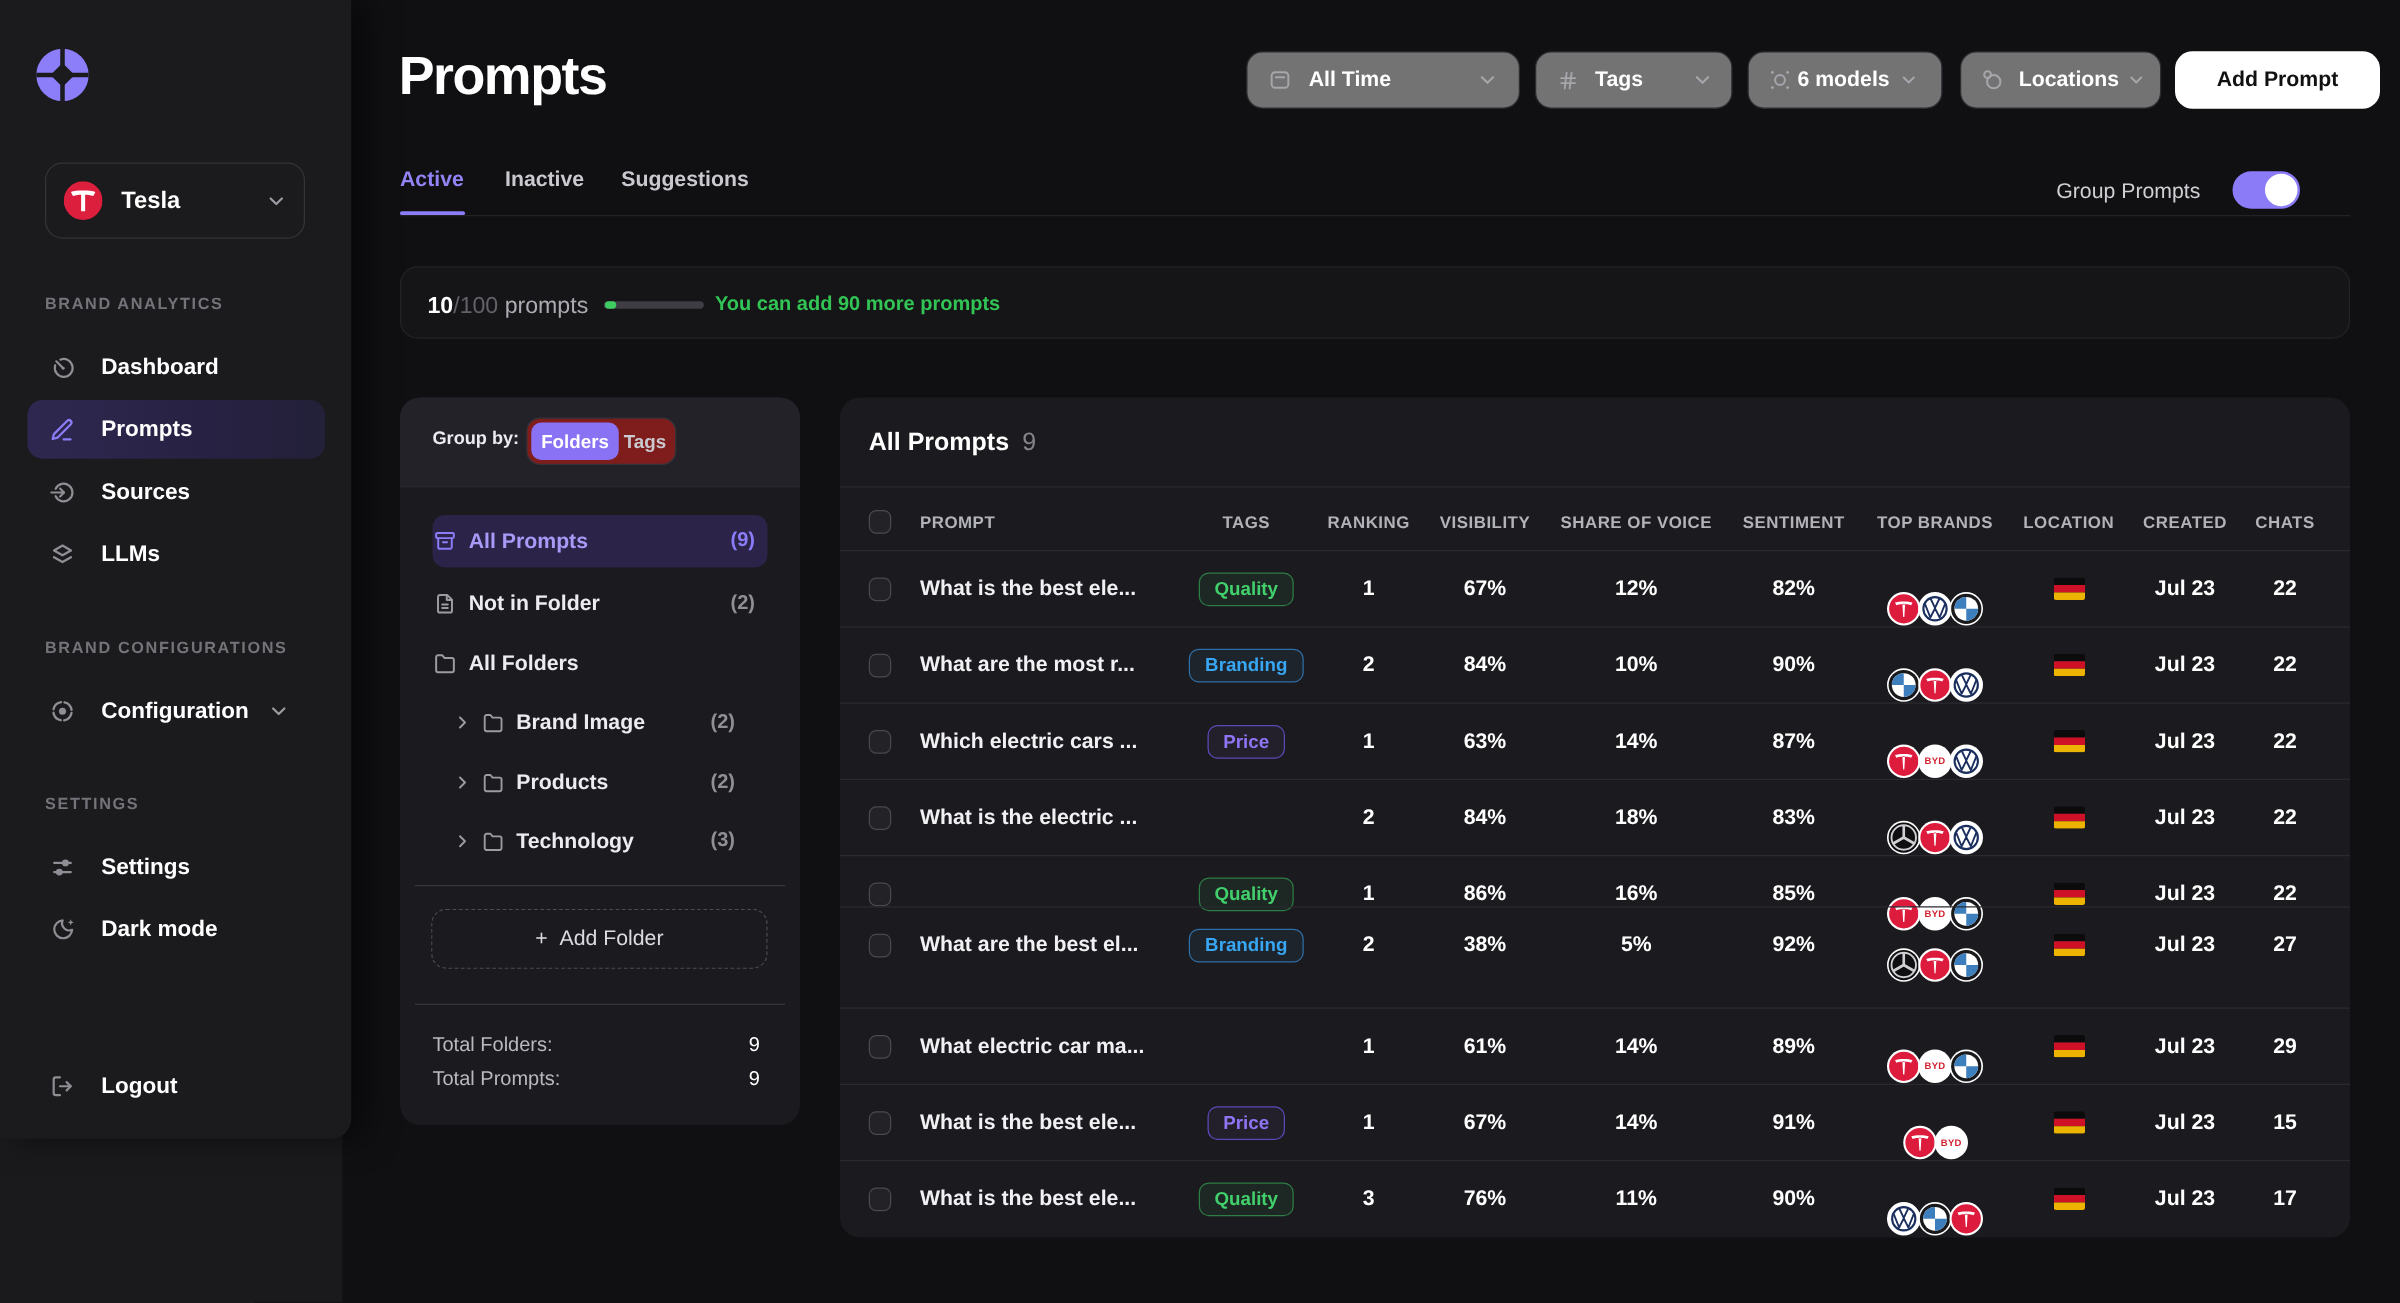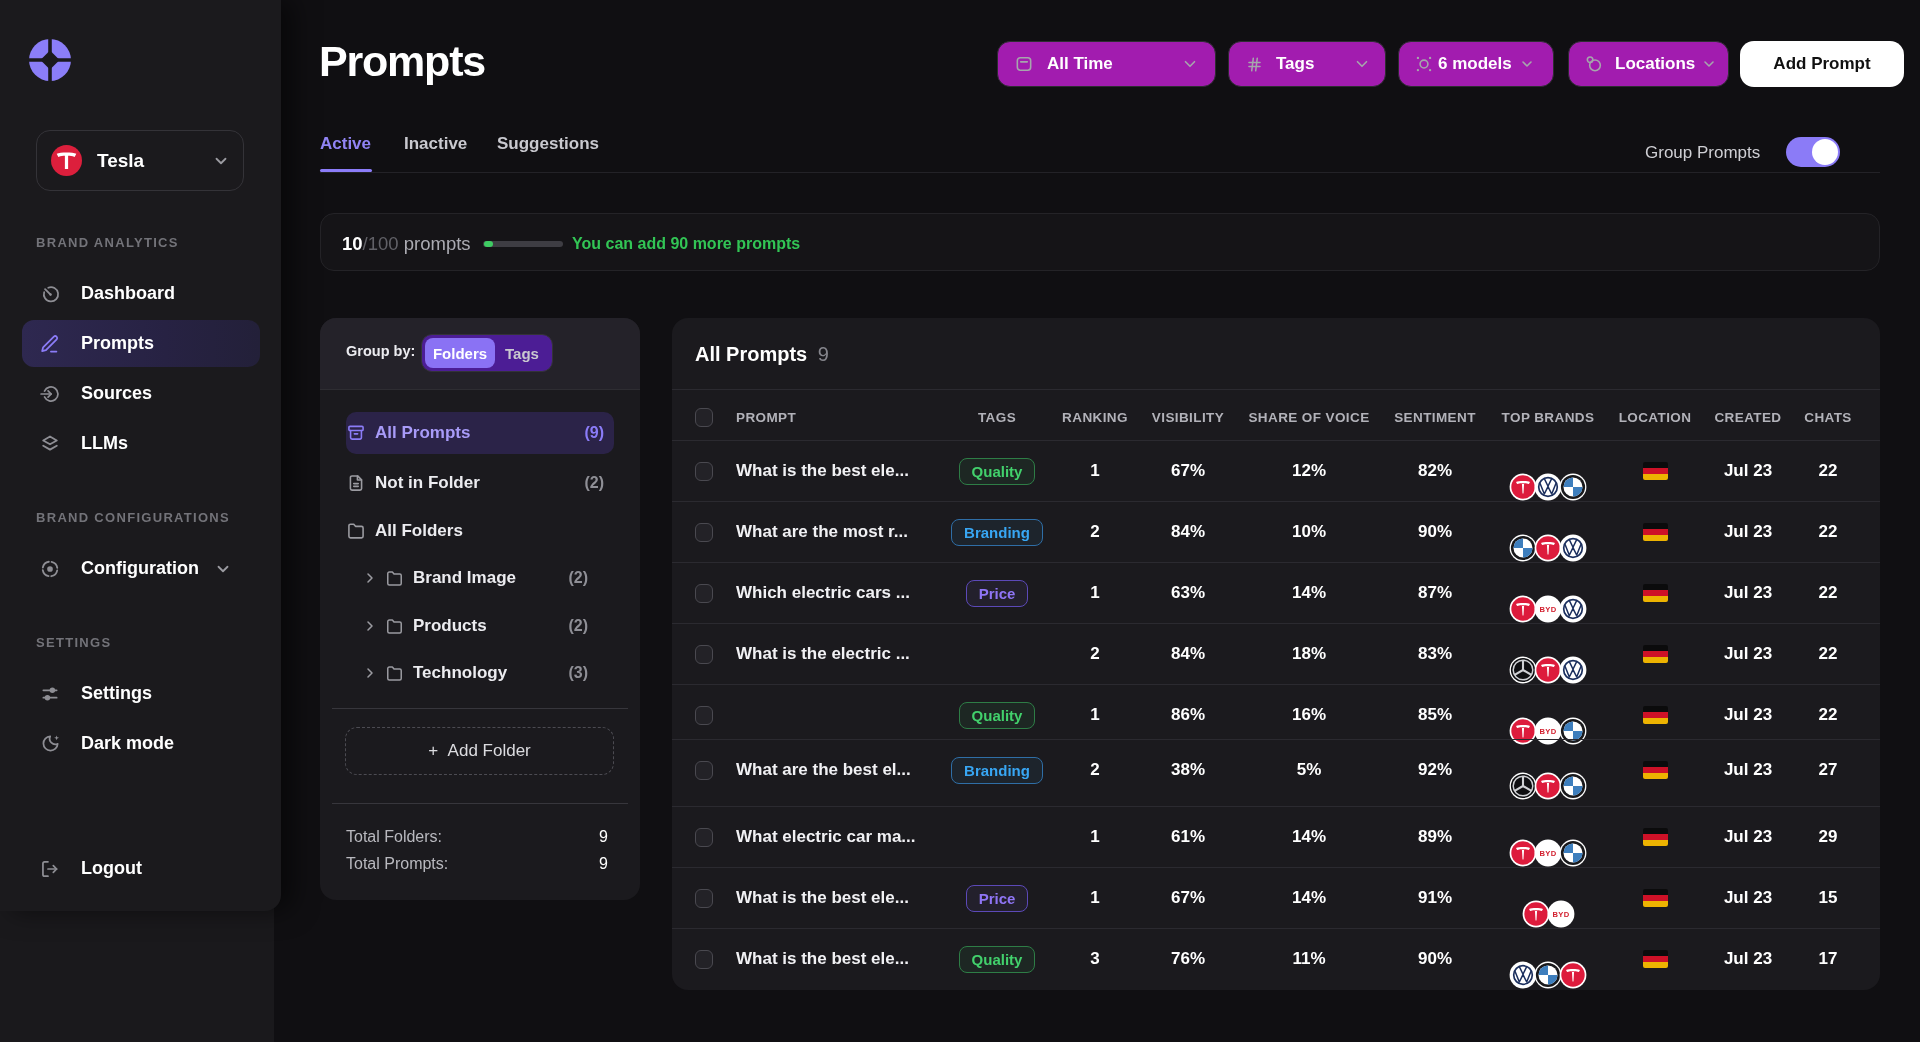--- a/index.html
+++ b/index.html
@@ -23,21 +23,21 @@
 .sb-item { position:absolute; left:22px; width:238px; height:47px; border-radius:12px;
   display:flex; align-items:center; color:#fff; font-size:18px; font-weight:bold; }
 .sb-item .ic { margin-left:17px; margin-right:20px; color:#8e8e94; width:22px; height:22px; }
 .sb-item.active { background:linear-gradient(90deg,#2e2850 0%,#272243 60%, #232039 100%); }
 .sb-item.active .ic { color:#8b7cf8; }
 .sb-item .chev2 { position:absolute; right:28px; color:#9b9ba1; }
 
 
 h1.title { position:absolute; left:319px; top:37px; font-size:43px; font-weight:bold;
   color:#fff; letter-spacing:-1.2px; }
-.fbtn { position:absolute; top:41px; height:46px; background:#a21caf; border:1px solid #2d2c31;
+.fbtn { position:absolute; top:41px; height:46px; background:#737373; border:1px solid #2d2c31;
   border-radius:13px; display:flex; align-items:center; color:#fff; font-size:17px; font-weight:bold; }
 .fbtn .ic { color:#a6a6ac; }
 .fbtn .chev { color:#a6a6ac; }
 .addbtn { position:absolute; top:41px; left:1740px; width:164px; height:46px; background:#fff;
   border-radius:14px; display:flex; align-items:center; justify-content:center;
   color:#111; font-size:17px; font-weight:bold; }
 
 
 .tab { position:absolute; top:134px; font-size:17px; font-weight:bold; color:#c9c9cf; }
 .tab.on { color:#9184f4; }
@@ -61,21 +61,21 @@
 .quota .bar .fill { position:absolute; left:1px; top:0; width:9px; height:6px; border-radius:3px;
   background:#3ecb62; }
 .quota .msg { position:absolute; left:251px; top:21px; font-size:16px; font-weight:bold; color:#32c555; }
 
 
 .gcard { position:absolute; left:320px; top:318px; width:320px; height:582px;
   background:#1b1a1e; border-radius:16px; }
 .gcard .ghead { position:absolute; left:0; top:0; width:100%; height:72px; background:#242229;
   border-radius:16px 16px 0 0; border-bottom:1px solid #2e2d32; }
 .gcard .glabel { position:absolute; left:26px; font-size:14.5px; font-weight:bold; color:#ececf0; }
-.seg { position:absolute; left:101px; top:16px; width:132px; height:38px; background:#4c1d95;
+.seg { position:absolute; left:101px; top:16px; width:120px; height:38px; background:#7f1d1d;
   border:1px solid #343338; border-radius:11px; display:flex; align-items:center; padding:3px; }
 .seg .segon { width:70px; height:30px; background:#8a72f4; border-radius:8px; color:#fff;
   font-size:15px; font-weight:bold; display:flex; align-items:center; justify-content:center; }
 .seg .segoff { flex:1; text-align:center; color:#c9c9cf; font-size:15px; font-weight:bold; }
 .grow { position:absolute; left:26px; width:268px; height:42px; display:flex; align-items:center;
   color:#ececf0; font-size:17px; font-weight:bold; }
 .grow .ic { color:#9b9ba1; margin-right:9px; }
 .grow .cnt { position:absolute; right:10px; color:#8f8f96; font-size:16px; font-weight:bold; }
 .grow.sel { background:#2b2348; border-radius:10px; color:#a89bf8; }
 .grow.sel .ic { color:#8b7cf8; }
@@ -602,21 +602,21 @@
             <svg width="25" height="18" viewBox="0 0 25 18">
               <rect width="25" height="6" fill="#0b0b0c"></rect>
               <rect y="6" width="25" height="6" fill="#ce1127"></rect>
               <rect y="12" width="25" height="6" fill="#edb301"></rect>
             </svg>
           </span>
         </div>
       <div class="cell c-created num">Jul 23</div>
       <div class="cell c-chats num">22</div>
     </div>
-    <div class="trow" style="top:421px;">
+    <div class="trow" style="top:407px;">
       <div class="cell c-check">
           <div class="cbx"></div>
         </div>
       <div class="cell c-prompt">What are the best el...</div>
       <div class="cell c-tags">
           <span class="pill b">Branding</span>
         </div>
       <div class="cell c-rank num">2</div>
       <div class="cell c-vis num">38%</div>
       <div class="cell c-sov num">5%</div>

